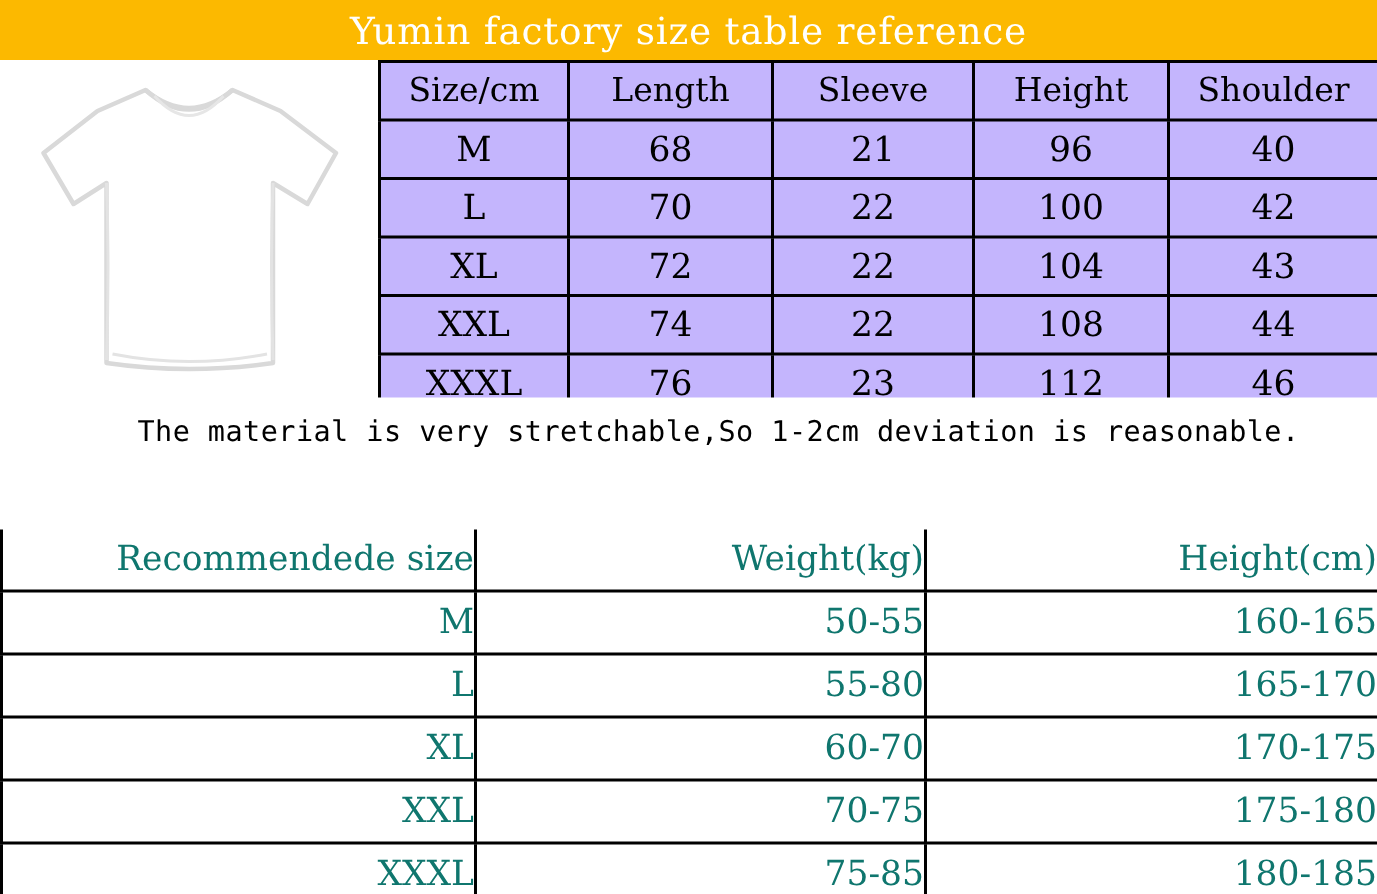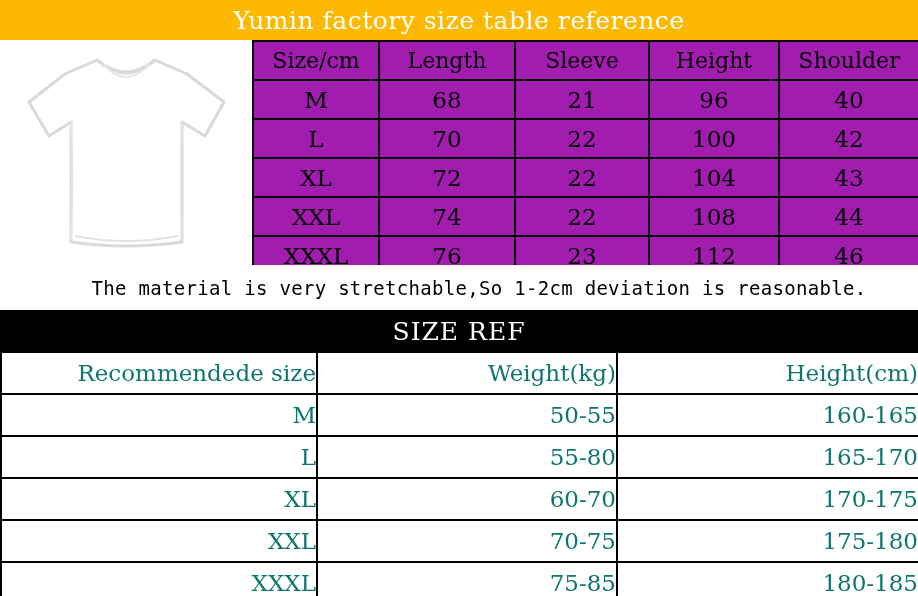--- a/index.html
+++ b/index.html
@@ -74,21 +74,21 @@
   table.size-table th,
   table.size-table td {
     border: 2px solid #000000;
     text-align: center;
     font-family: "DejaVu Serif", serif;
     font-size: 23px;
     color: #000000;
     height: 37px;
     padding: 0;
     font-weight: normal;
-    background: #a21caf;
+    background: #c4b5fd;
   }
   table.size-table th {
     font-size: 22px;
   }
   table.size-table col.c0 { width: 126px; }
   table.size-table col.c1 { width: 136px; }
   table.size-table col.c2 { width: 134px; }
   table.size-table col.c3 { width: 130px; }
   table.size-table col.c4 { width: 140px; }
 
@@ -236,23 +236,20 @@
           <td>46</td>
         </tr>
       </tbody>
     </table>
   </div>
 
   <div class="note">
     <span class="note-text">The material is very stretchable,So 1-2cm deviation is reasonable.</span>
   </div>
 
-  <div class="ref-header">
-    <span class="ref-header-title">SIZE REF</span>
-  </div>
 
   <table class="ref-table">
     <colgroup>
       <col class="r0">
         <col class="r1">
         <col class="r2">
     </colgroup>
     <thead>
       <tr>
         <th>Recommendede size</th>

